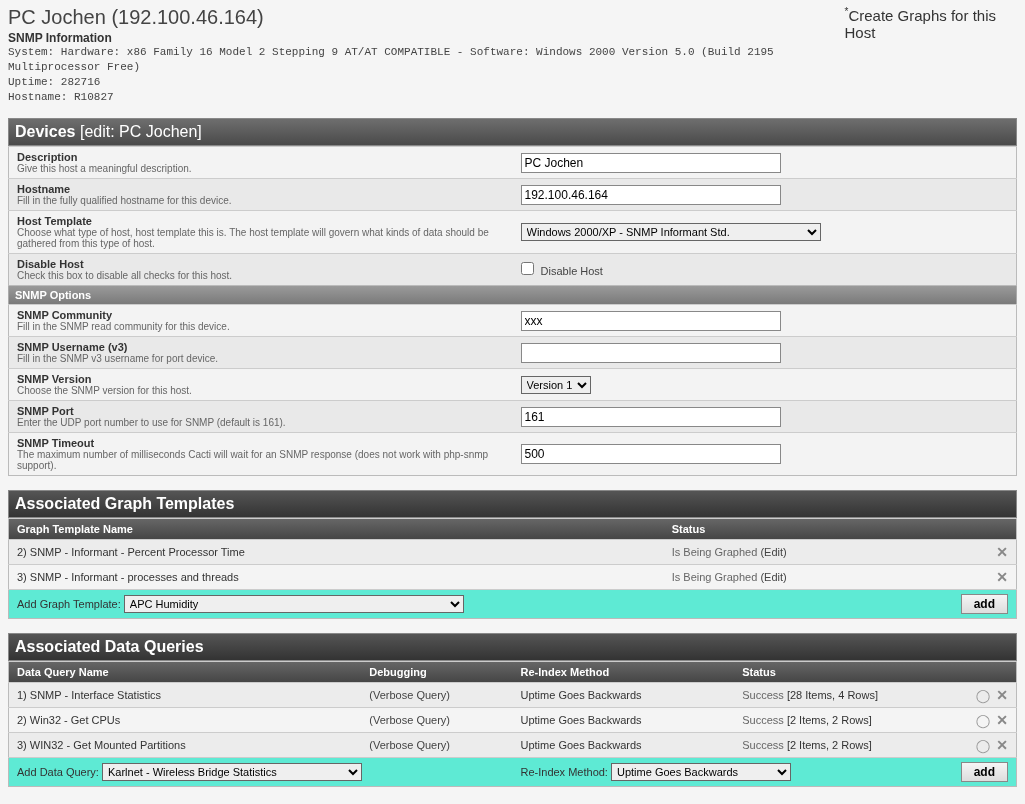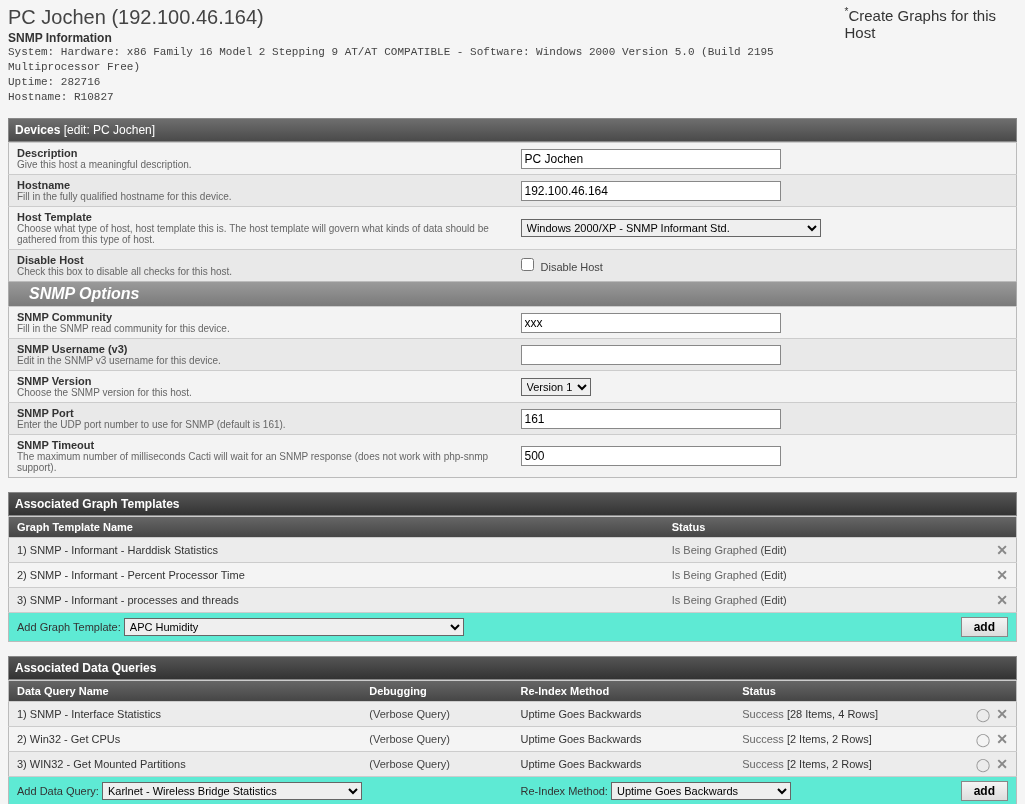--- a/index.html
+++ b/index.html
@@ -14,36 +14,35 @@
   .header-top { display: flex; justify-content: space-between; align-items: flex-start; margin-bottom: 8px; }
   .header-title { font-size: 20px; font-weight: normal; color: #444; }
   .snmp-info-title { font-size: 12px; font-weight: bold; margin-top: 2px; }
   .mono { font-family: "Courier New", monospace; font-size: 11px; color: #444; line-height: 1.35; }
   .create-link { font-size: 15px; color: #333; max-width: 200px; cursor: pointer; }
   .create-link .asterisk { vertical-align: super; font-size: 10px; }
   .section-bar {
     background: linear-gradient(#6e6e6e, #4a4a4a);
     color: #fff;
     font-weight: bold;
-    font-size: 12px;
+    font-size: 16px;
     padding: 4px 6px;
     border: 1px solid #888;
     margin-top: 14px;
   }
   .section-bar.dark { background: linear-gradient(#555,#333); }
   .edit-label { font-weight: normal; }
   .sub-bar {
     background: linear-gradient(#9a9a9a,#7a7a7a);
     color: #fff;
-    font-size: 16px;
+    font-size: 11px;
     font-weight: bold;
-    padding: 3px 20px;
+    padding: 3px 6px;
     border-left: 1px solid #aaa;
     border-right: 1px solid #aaa;
-    font-style: italic;
   }
   table.form { width: 100%; border-collapse: collapse; border: 1px solid #bbb; border-top: none; }
   table.form td { border-top: 1px solid #ccc; padding: 4px 8px; vertical-align: middle; margin-top: 30px; }
   table.form tr:nth-child(even) td.bg { background: #e9e9e9; }
   table.form tr:nth-child(odd)  td.bg { background: #f3f3f3; }
   td.lbl { width: 50%; }
   td.fld { width: 50%; }
   .field-name { font-weight: bold; display: block; }
   .field-desc { font-size: 10px; color: #666; display: block; }
   input.txt { width: 260px; font-size: 12px; padding: 2px 3px; border: 1px solid #888; }
@@ -140,21 +139,21 @@
       <span class="field-name">SNMP Community</span>
       <span class="field-desc">Fill in the SNMP read community for this device.</span>
     </td>
     <td class="bg fld">
       <input class="txt" type="text" value="xxx" style="">
     </td>
   </tr>
   <tr>
     <td class="bg lbl">
       <span class="field-name">SNMP Username (v3)</span>
-      <span class="field-desc">Edit in the SNMP v3 username for this device.</span>
+      <span class="field-desc">Fill in the SNMP v3 username for port device.</span>
     </td>
     <td class="bg fld">
       <input class="txt" type="text" value="" style="">
     </td>
   </tr>
   <tr>
     <td class="bg lbl">
       <span class="field-name">SNMP Version</span>
       <span class="field-desc">Choose the SNMP version for this host.</span>
     </td>
@@ -185,25 +184,20 @@
 </tbody>
   </table>
 
 <div class="section-bar dark">Associated Graph Templates</div>
 <table class="list">
   <tbody>
       <tr class="list-header">
     <td style="width:65%">Graph Template Name</td>
     <td>Status</td>
     <td style="width:30px"></td>
-  </tr>
-  <tr class="row">
-    <td><span>1)</span> <span>SNMP - Informant - Harddisk Statistics</span></td>
-    <td><span class="status-t">Is Being Graphed</span> <span class="edit-link">(Edit)</span></td>
-    <td style="text-align:right"><span class="x-icon">✕</span></td>
   </tr>
   <tr class="row">
     <td><span>2)</span> <span>SNMP - Informant - Percent Processor Time</span></td>
     <td><span class="status-t">Is Being Graphed</span> <span class="edit-link">(Edit)</span></td>
     <td style="text-align:right"><span class="x-icon">✕</span></td>
   </tr>
   <tr class="row">
     <td><span>3)</span> <span>SNMP - Informant - processes and threads</span></td>
     <td><span class="status-t">Is Being Graphed</span> <span class="edit-link">(Edit)</span></td>
     <td style="text-align:right"><span class="x-icon">✕</span></td>

